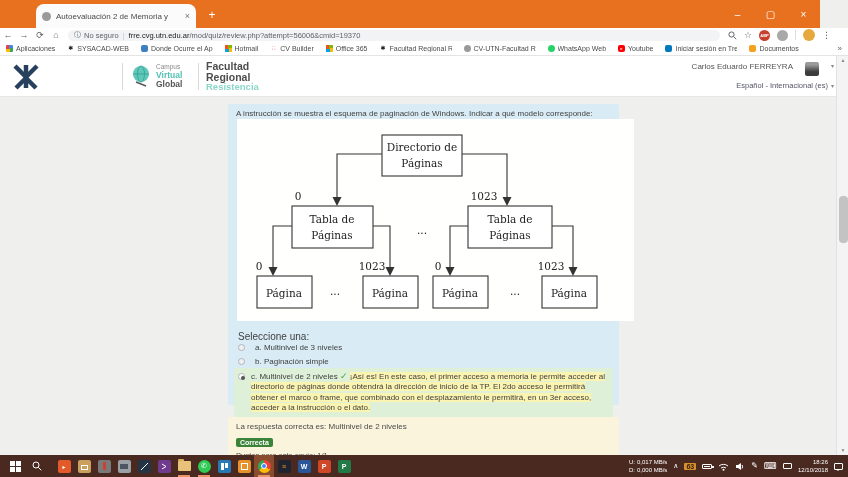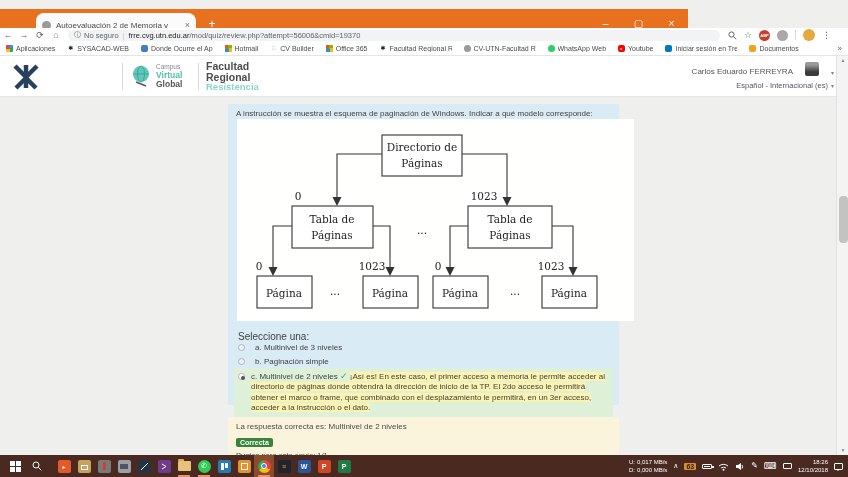--- a/index.html
+++ b/index.html
@@ -2,21 +2,21 @@
 <html><head>
 <meta charset="utf-8">
 <style>
   *{box-sizing:border-box;margin:0;padding:0}
   html,body{width:848px;height:477px}
   body{position:relative;overflow:hidden;background:#efefee;
        font-family:"Liberation Sans","DejaVu Sans",sans-serif;color:#3f3f3f;}
   .abs{position:absolute}
 
   
-  .titlebar{left:0;top:9px;width:688px;height:28px;background:#e8711f}
+  .titlebar{left:0;top:0;width:820px;height:28px;background:#e8711f}
   .tab{left:36px;top:4px;width:160px;height:24px;background:#fbfbfb;
        border-radius:8px 8px 0 0;display:flex;align-items:center;padding:0 6px}
   .favicon{width:9px;height:9px;border-radius:50%;background:#9a9a9a;flex:none}
   .tab-title{font-size:8px;color:#4a4a4a;margin-left:5px;white-space:nowrap;
              overflow:hidden;text-overflow:ellipsis;flex:1}
   .tab-close{font-size:9px;color:#777;margin-left:4px;flex:none}
   .newtab{left:204px;top:8px;width:16px;height:14px;color:#fff;font-size:12px;
           line-height:14px;text-align:center}
   .wincontrols{right:0;top:0;height:28px;display:flex}
   .wincontrols span{width:33px;height:28px;color:#fff;font-size:10px;
@@ -52,21 +52,21 @@
   .siteheader{left:0;top:56px;width:848px;height:41px;background:#fff;
               border-bottom:1px solid #e6e6e6}
   .utn-text{left:46px;top:7px;font-size:8.5px;font-weight:bold;color:#8a94a6;line-height:9.5px;letter-spacing:.2px}
   .hsep{width:1px;height:27px;background:#d8d8d8;top:7px}
   .campus-text{left:156px;top:6px;line-height:9px}
   .campus-text .c1{font-size:6.5px;color:#8a8a8a}
   .campus-text .c2{font-size:8.5px;color:#53c0b2;font-weight:bold}
   .campus-text .c3{font-size:8.5px;color:#555;font-weight:bold}
   .fac-text{left:206px;top:5px;line-height:10.5px;color:#4d4d4d;font-size:10.5px;font-weight:bold}
   .fac-text .teal{color:#8ad6cb;font-size:9.5px}
-  .user-row{right:14px;top:6px;display:flex;align-items:flex-end;gap:12px;font-size:8px;color:#555}
+  .user-row{right:14px;top:6px;display:flex;align-items:flex-start;gap:12px;font-size:8px;color:#555}
   .avatar-photo{width:14px;height:14px;border-radius:2px;
                 background:linear-gradient(#9a9a9a 20%,#3c3c3c 70%)}
   .caret{font-size:6px;color:#888}
   .lang-row{right:14px;top:25px;font-size:7.5px;color:#556;display:flex;gap:3px;align-items:center}
 
   
   .content{left:0;top:97px;width:848px;height:358px;background:#efefee}
   .qinfo{left:165px;top:7px;width:54px;height:71px;background:#f8f8f8;
          border:1px solid #dbdbdb;padding:4px 5px;line-height:8px}
   .q-head{font-size:9px;color:#3c3c3c}

